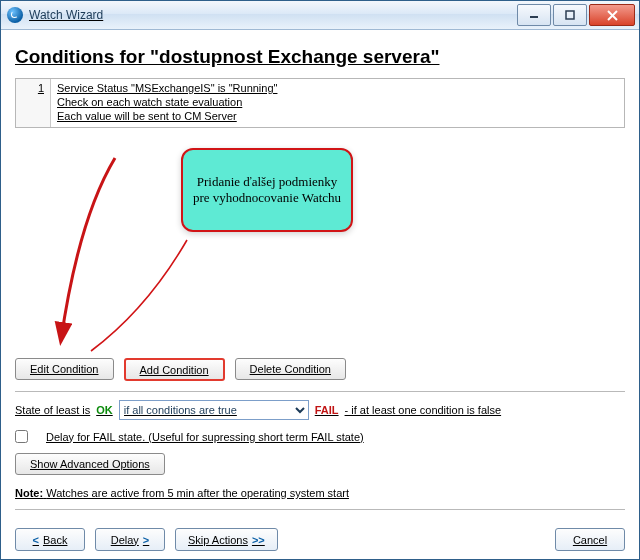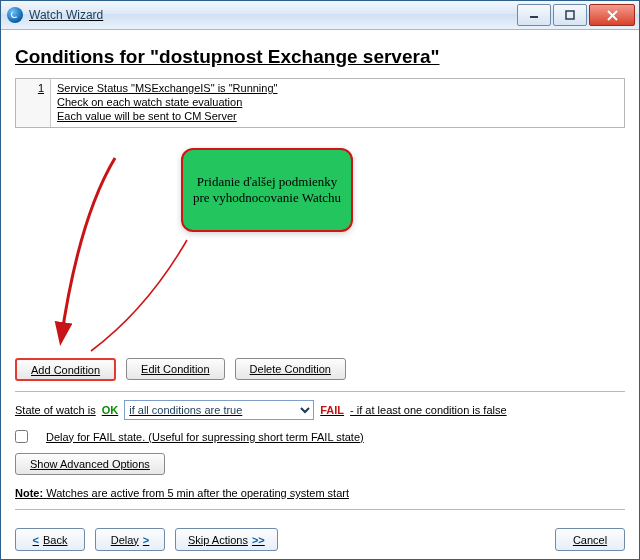--- a/index.html
+++ b/index.html
@@ -12,21 +12,21 @@
   .win-btn{width:32px;height:20px;border:1px solid #6f8aa8;background:linear-gradient(#f6f9fd,#d7e4f2);display:flex;align-items:center;justify-content:center;font-size:10px;color:#2b3d52;border-radius:2px;margin-left:2px;}
   .win-btn.close{width:44px;background:linear-gradient(#f39b8e,#d9432a);border-color:#9c2a17;color:#fff;}
   .content{flex:1;padding:10px 14px 8px 14px;display:flex;flex-direction:column;overflow:hidden;}
   .heading{font-size:19px;font-weight:bold;margin:6px 0 10px 0;}
   .cond-table{border:1px solid #b7b7b7;background:#fff;}
   .cond-table tr{vertical-align:top;}
   .cond-table td{padding:3px 6px 4px 6px;}
   .cond-table .num{width:22px;text-align:right;border-right:1px solid #c9c9c9;background:#f7f7f7;font-weight:normal;}
   .cond-table .lines{line-height:1.25;}
   .cond-canvas{position:relative;flex:1;min-height:200px;}
-  .callout{position:absolute;top:20px;left:166px;width:172px;height:84px;border:2px solid #d11416;border-radius:12px;background:#22c55e;box-shadow:0 2px 6px rgba(0,0,0,.18);display:flex;align-items:center;justify-content:center;text-align:center;font-family:"Times New Roman",serif;font-size:13px;line-height:1.25;padding:6px 8px;box-sizing:border-box;}
+  .callout{position:absolute;top:20px;left:166px;width:172px;height:84px;border:2px solid #d11416;border-radius:12px;background:#5eead4;box-shadow:0 2px 6px rgba(0,0,0,.18);display:flex;align-items:center;justify-content:center;text-align:center;font-family:"Times New Roman",serif;font-size:13px;line-height:1.25;padding:6px 8px;box-sizing:border-box;}
   .arrow-svg{position:absolute;top:0;left:0;pointer-events:none;}
   .btn-row{display:flex;gap:10px;margin-top:2px;}
   .std-btn{height:22px;padding:0 14px;background:linear-gradient(#fdfdfd,#e7e7e7);border:1px solid #8a8a8a;border-radius:3px;font-size:11px;cursor:default;display:inline-flex;align-items:center;}
   .std-btn.highlight{border:2px solid #e23a2e;height:23px;}
   .nav-btn{height:23px;min-width:70px;padding:0 12px;background:linear-gradient(#fdfdfd,#e6eef7);border:1px solid #6f8aa8;border-radius:3px;font-size:11px;display:inline-flex;align-items:center;justify-content:center;gap:4px;}
   .nav-btn .chev{color:#0a5fa6;font-weight:bold;}
   hr.sep{border:none;border-top:1px solid #b9b9b9;margin:10px 0 8px 0;}
   .state-row{display:flex;align-items:center;gap:6px;flex-wrap:wrap;}
   .ok{color:#0a8a0a;font-weight:bold;}
   .fail{color:#c11414;font-weight:bold;}
@@ -92,29 +92,29 @@
         </defs>
         <path d="M100,30 C70,80 55,150 46,212" stroke="#c81416" stroke-width="3" fill="none" marker-end="url(#ah)"></path>
         <path d="M172,112 C150,150 120,190 76,223" stroke="#d11416" stroke-width="1.6" fill="none"></path>
       </svg>
       <div class="callout">
         <span>Pridanie ďalšej podmienky pre vyhodnocovanie Watchu</span>
       </div>
     </div>
 
     <div class="btn-row">
+      <button class="std-btn">Edit Condition</button>
       <button class="std-btn highlight">Add Condition</button>
-      <button class="std-btn">Edit Condition</button>
       <button class="std-btn">Delete Condition</button>
     </div>
 
     <hr class="sep">
 
     <div class="state-row">
-      <span>State of watch is</span>
+      <span>State of least is</span>
       <span class="ok">OK</span>
       <select class="combo">
         <option>if all conditions are true</option>
       </select>
       <span class="fail">FAIL</span>
       <span>- if at least one condition is false</span>
     </div>
 
     <div class="chk-row">
       <input type="checkbox" style="">

